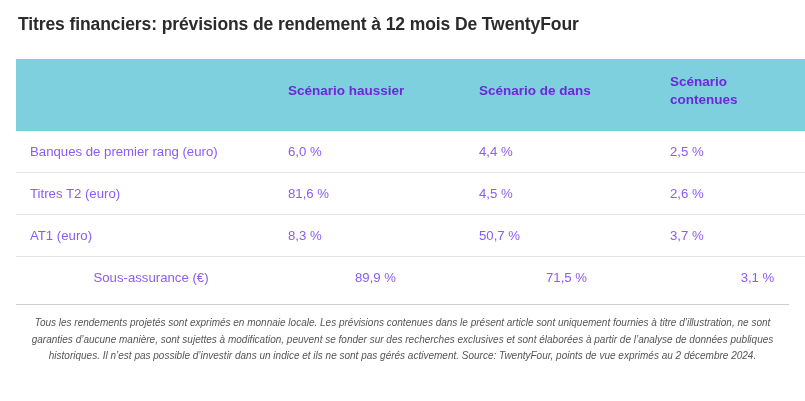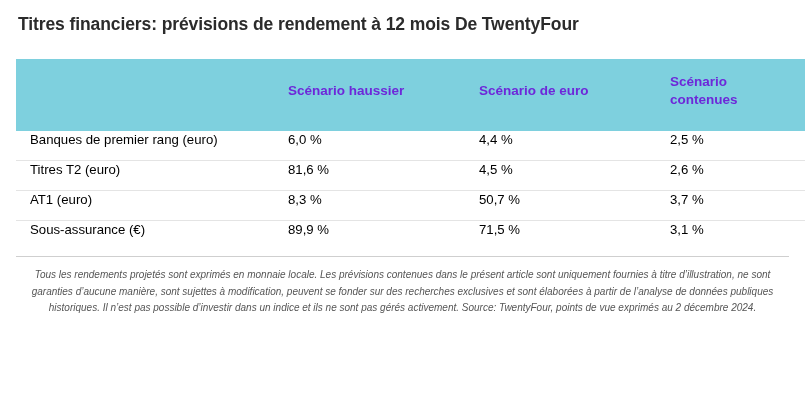--- a/index.html
+++ b/index.html
@@ -49,28 +49,29 @@
   }
   table.data thead th.col-scen {
     width: 175px;
   }
   table.data thead th .th-inner {
     display: block;
     max-width: 120px;
   }
   table.data tbody td {
     font-size: 13.2px;
-    color: #000000;
-    padding: 1px 8px 13px 8px;
+    color: #8b5cf6;
+    padding: 13px 8px 13px 8px;
     border-bottom: 1px solid #e4e4e4;
     vertical-align: middle;
     background: #ffffff;
   }
   table.data tbody tr:last-child td {
     border-bottom: none;
+    text-align: center;
   }
   table.data tbody td.row-label {
     padding-left: 14px;
   }
   .footnote-rule {
     width: 773px;
     height: 1px;
     background: #cfcfcf;
     margin: 6px 0 9px 0;
   }
@@ -91,21 +92,21 @@
   <h1 class="title">Titres financiers: prévisions de rendement à 12 mois De TwentyFour</h1>
 
   <table class="data">
     <thead>
       <tr>
         <th class="col-label"></th>
         <th class="col-scen">
           <span class="th-inner">Scénario haussier</span>
         </th>
         <th class="col-scen">
-          <span class="th-inner">Scénario de euro</span>
+          <span class="th-inner">Scénario de dans</span>
         </th>
         <th class="col-scen">
           <span class="th-inner">Scénario contenues</span>
         </th>
       </tr>
     </thead>
     <tbody>
       <tr>
         <td class="row-label">Banques de premier rang (euro)</td>
         <td>6,0 %</td>

